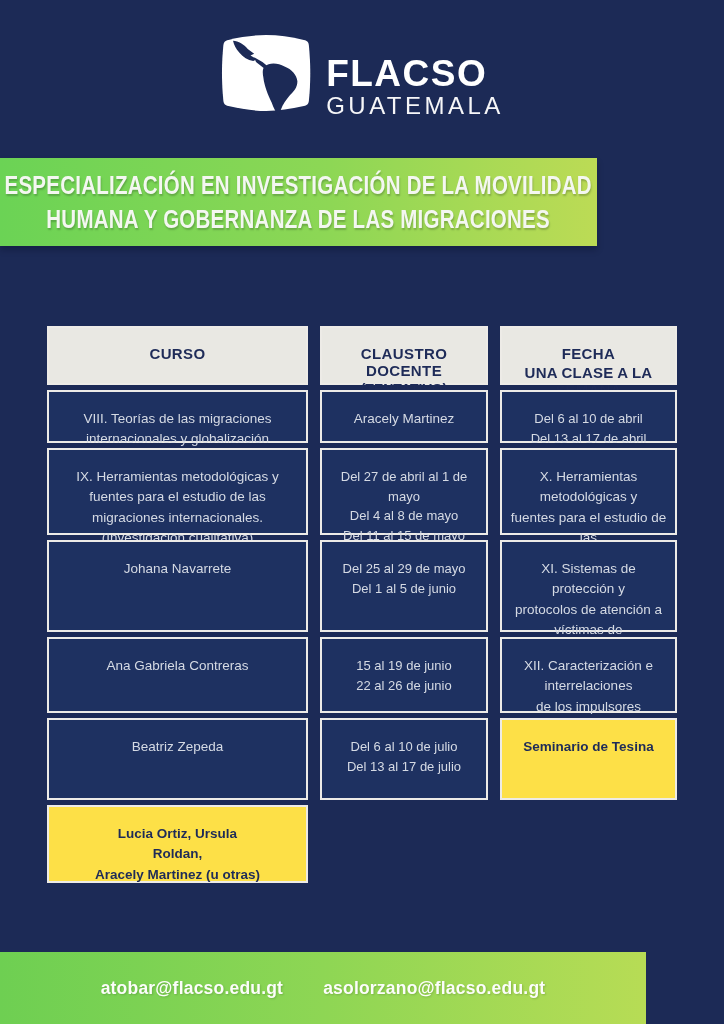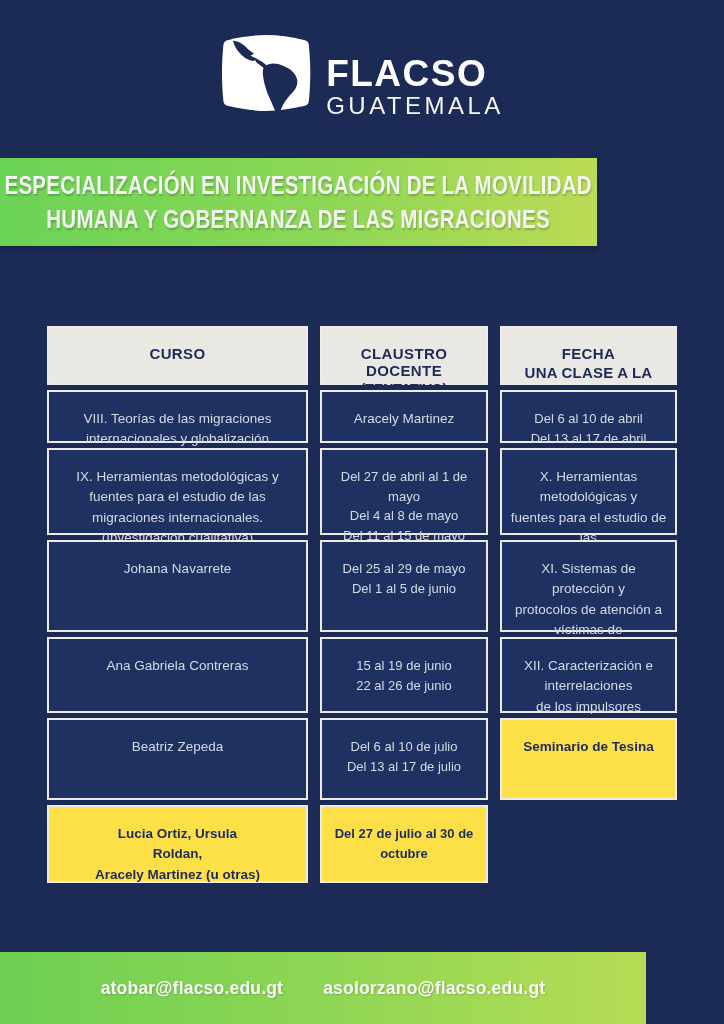--- a/index.html
+++ b/index.html
@@ -185,21 +185,20 @@
 países de la subregión del Norte de
 Centroamérica</div>
     <div class="cell data">Beatriz Zepeda</div>
     <div class="cell data date">Del 6 al 10 de julio
 Del 13 al 17 de julio</div>
 
     <div class="cell hl">Seminario de Tesina</div>
     <div class="cell hl">Lucia Ortiz, Ursula
 Roldan,
 Aracely Martinez (u otras)</div>
-    <div class="cell hl date">Del 27 de julio al 30 de octubre</div>
 
   </div>
 
   <div class="footer-bar">
     <a href="#" class="footer-email">atobar@flacso.edu.gt</a>
     <a href="#" class="footer-email">asolorzano@flacso.edu.gt</a>
   </div>
 
 </div>
 

